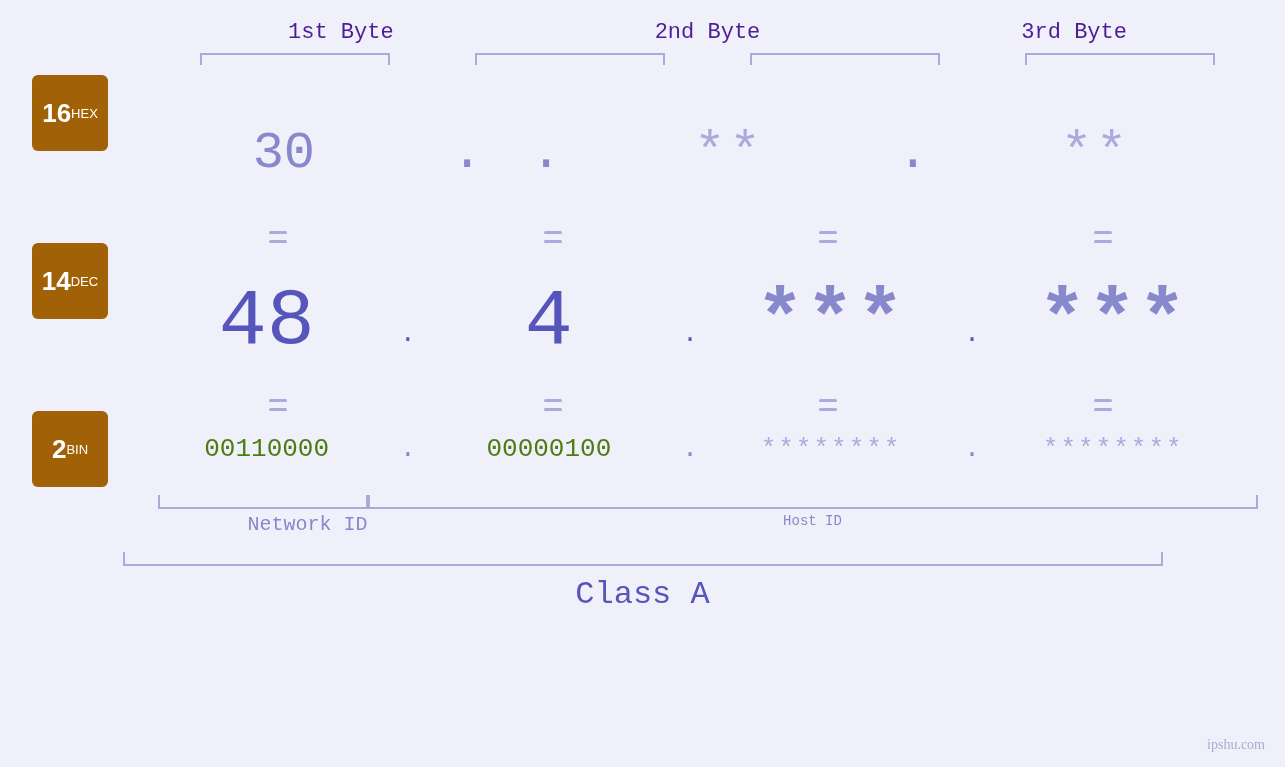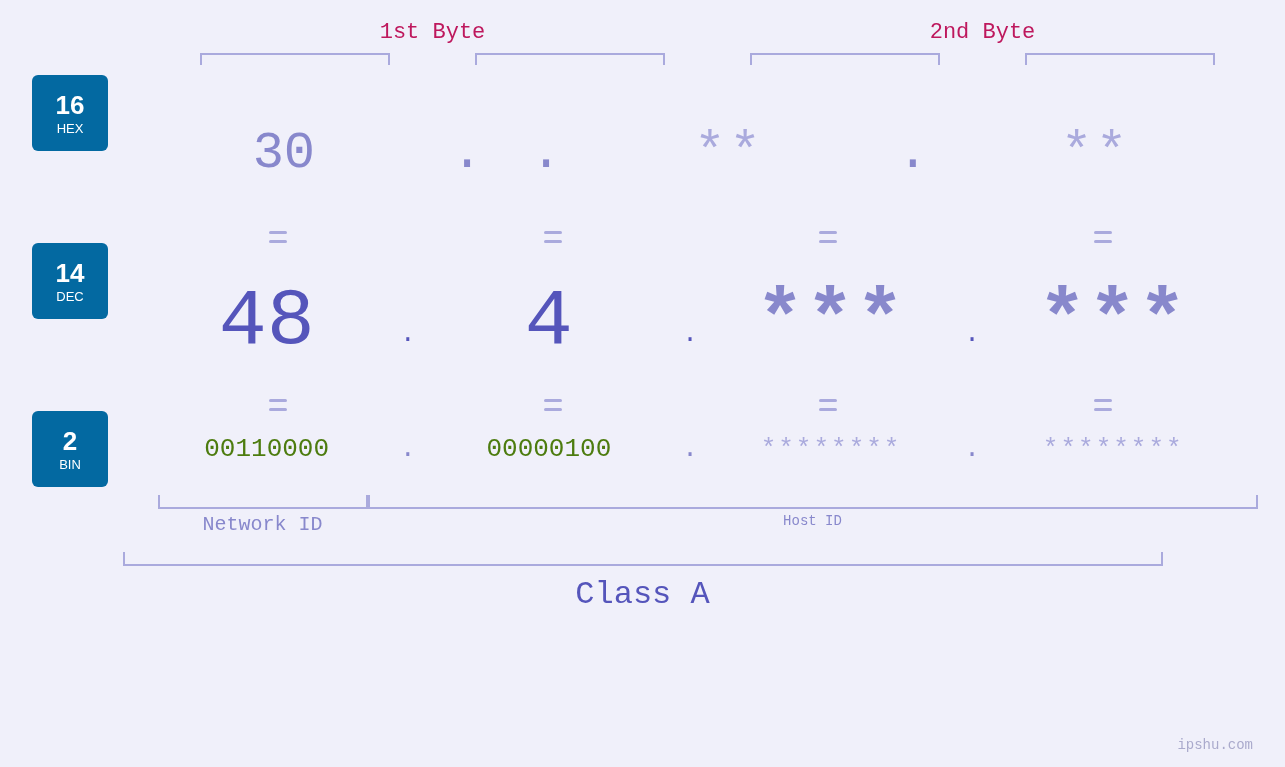--- a/index.html
+++ b/index.html
@@ -24,21 +24,21 @@
 
     
     .byte-headers {
       display: flex;
       width: 1100px;
       margin-left: 130px;
       justify-content: space-around;
       margin-bottom: 8px;
     }
     .byte-header {
-      color: #be185d;
+      color: #4c1d95;
       font-size: 22px;
       text-align: center;
       width: 220px;
     }
 
     
     .bracket-row {
       display: flex;
       width: 1100px;
       margin-left: 130px;
@@ -48,24 +48,24 @@
     .bracket {
       width: 190px;
       height: 12px;
       border: 2px solid #aaaadd;
       border-bottom: none;
       margin: 0 15px;
     }
     .base-badge {
       width: 76px;
       height: 76px;
-      background: #0369a1;
+      background: #a16207;
       border-radius: 6px;
       display: flex;
-      flex-direction: column;
+      flex-direction: row;
       align-items: center;
       justify-content: center;
       color: white;
       margin-bottom: 80px;
     }
     .base-badge .num {
       font-size: 26px;
       font-weight: bold;
       font-family: Arial, sans-serif;
     }
@@ -146,24 +146,24 @@
       text-align: center;
       color: #5555bb;
       font-size: 32px;
       margin-top: 10px;
       width: 1285px;
     }
 
     .watermark {
       position: absolute;
       bottom: 14px;
-      right: 32px;
+      right: 20px;
       color: #aaaacc;
       font-size: 14px;
-      font-family: Liberation Mono, monospace;
+      font-family: Liberation Serif, serif;
     }
 
     
     .asterisk-hex {
       font-size: 52px;
       color: #aaaadd;
       letter-spacing: 4px;
     }
     .asterisk-dec {
       font-size: 80px;
@@ -205,20 +205,21 @@
     }
   </style>
 </head>
 <body>
 
 <div class="main-container">
 
   <div class="byte-headers">
     <div class="byte-header">1st Byte</div>
     <div class="byte-header">2nd Byte</div>
+    <div class="byte-header">3rd Byte</div>
   </div>
 
   <div class="bracket-row">
     <div class="bracket"></div>
     <div class="bracket"></div>
     <div class="bracket"></div>
     <div class="bracket"></div>
   </div>
 
   <div class="row-wrapper">
@@ -359,21 +360,21 @@
       </div>
     </div>
   </div>
 
   <div style="display:flex; width:1100px; margin-left:130px; margin-top:8px;">
     <div style="width:210px; height:14px; border:2px solid #aaaadd; border-top:none;"></div>
     <div style="flex:1; height:14px; border:2px solid #aaaadd; border-top:none;"></div>
   </div>
 
   <div style="display:flex; width:1100px; margin-left:130px; margin-top:4px;">
-    <div style="width:210px; text-align:center; color:#8888cc; font-size:20px;">Network ID</div>
+    <div style="width:210px; text-align:right; color:#8888cc; font-size:20px;">Network ID</div>
     <div style="flex:1; text-align:center; color:#8888cc; font-size:14px;">Host ID</div>
   </div>
 
   <div style="width:1040px; height:14px; border:2px solid #aaaadd; border-top:none; margin-top:16px;"></div>
 
   <div class="class-label">Class A</div>
 
   <div class="watermark">ipshu.com</div>
 </div>
 

